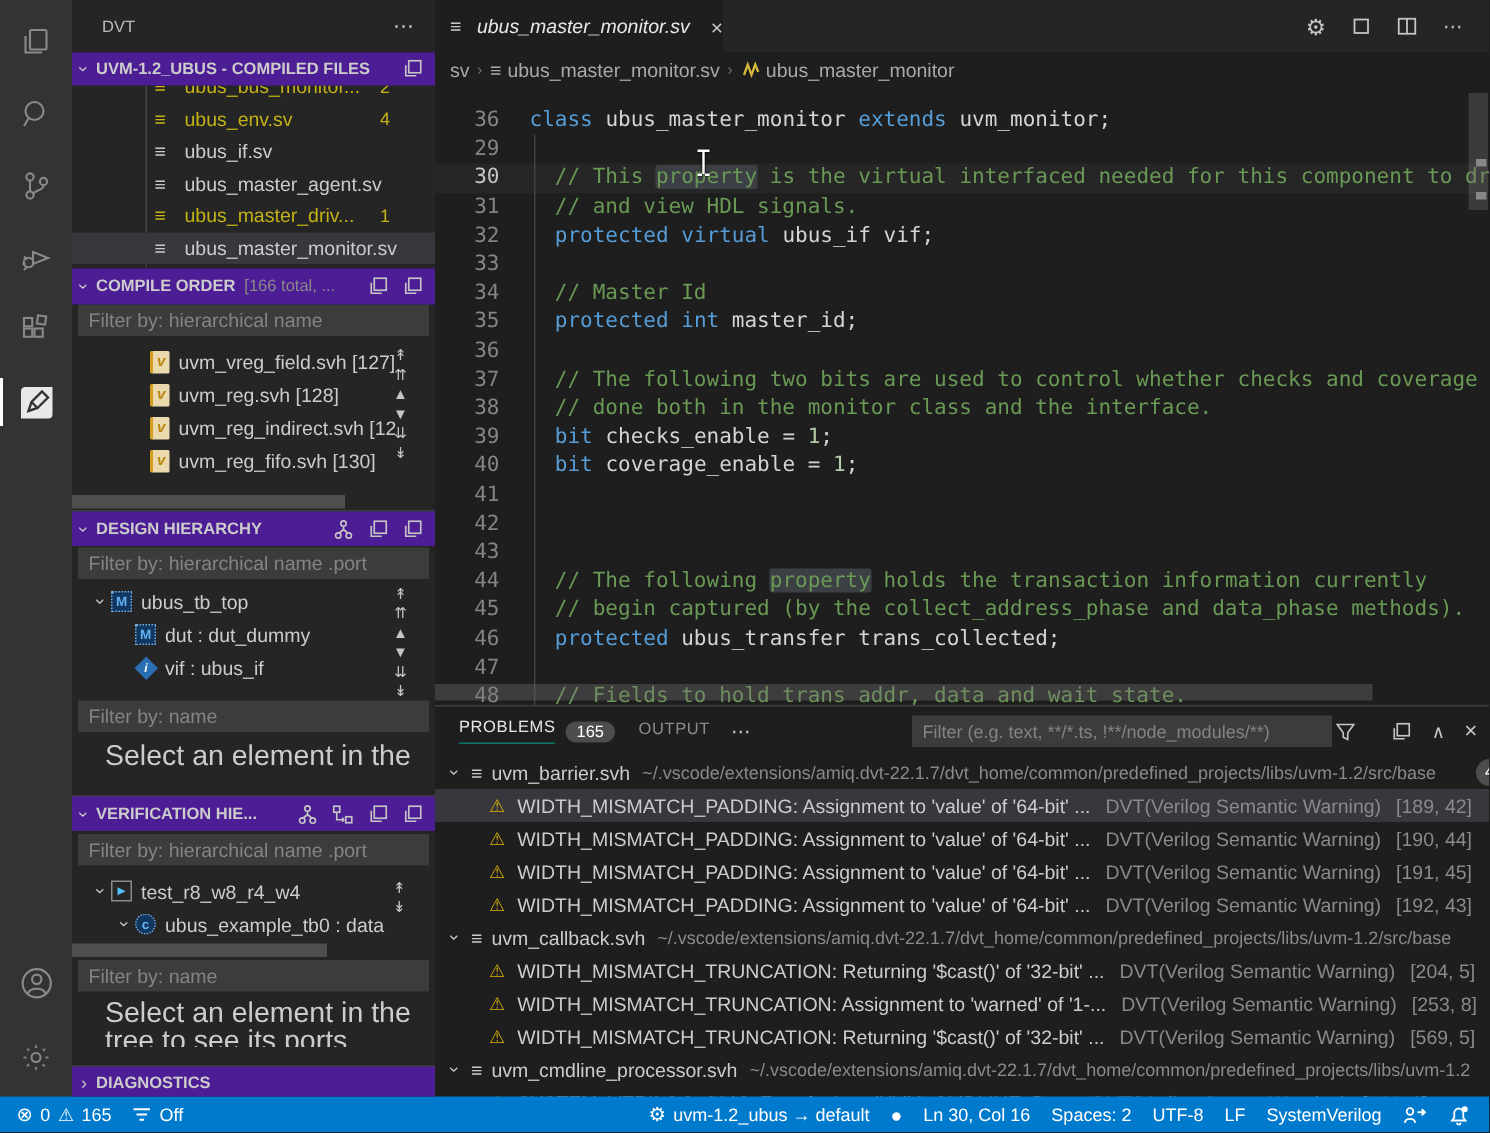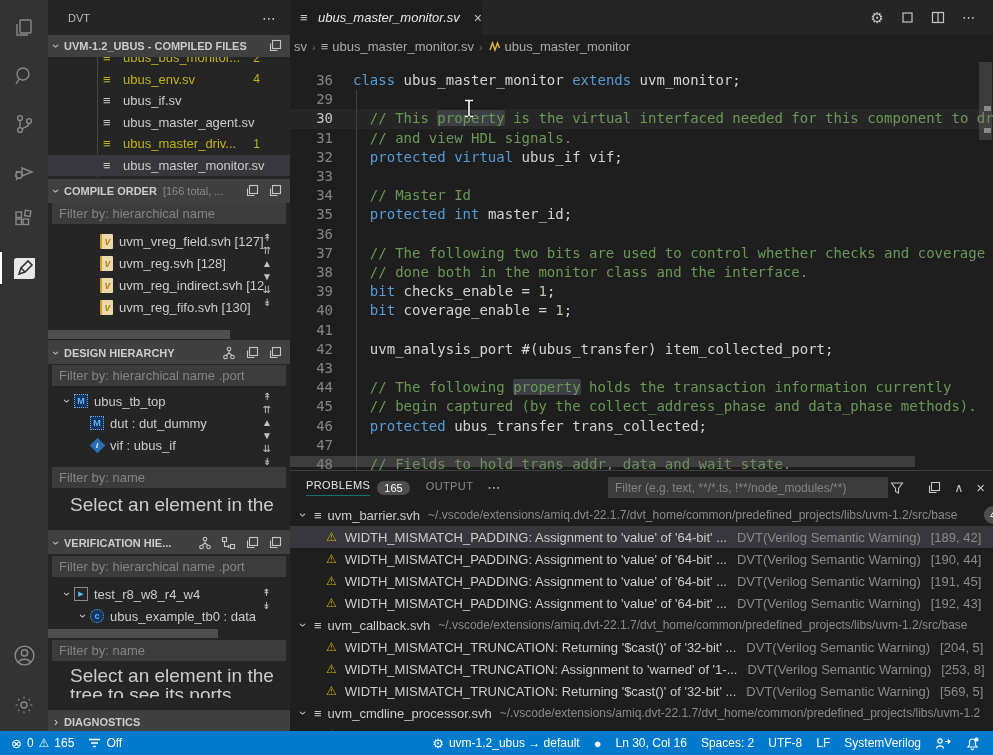--- a/index.html
+++ b/index.html
@@ -11,21 +11,21 @@
   #activitybar{position:absolute;left:0;top:0;width:48px;height:731px;background:#333333;}
   .ab-icon{position:absolute;left:0;width:48px;height:40px;display:flex;align-items:center;justify-content:center;}
   .ab-icon svg{stroke:#898989;fill:none;stroke-width:1.4;}
   .ab-active-bar{position:absolute;left:0;width:2px;background:#ffffff;}
   
   #sidebar{position:absolute;left:48px;top:0;width:242px;height:731px;background:#252526;overflow:hidden;}
   .sb-title{position:absolute;left:0;top:0;width:242px;height:35px;display:flex;align-items:center;}
   .sb-title .t{margin-left:20px;font-size:11px;color:#bbbbbb;}
   .sb-title .more{margin-left:auto;margin-right:14px;color:#cccccc;font-size:14px;cursor:pointer;}
   .sec{position:absolute;left:0;width:242px;height:22px;display:flex;align-items:center;
-       font-weight:bold;font-size:11px;color:#cccccc;background:#404040;z-index:3;}
+       font-weight:bold;font-size:11px;color:#cccccc;background:#4c1d95;z-index:3;}
   .sec .chev{width:16px;text-align:center;font-weight:normal;font-size:12px;color:#cccccc;display:inline-block;}
   .chev.open{transform:rotate(90deg);}
   .sec .meta{font-weight:normal;color:#8a8a8a;margin-left:6px;white-space:nowrap;overflow:hidden;}
   .sec .icons{margin-left:auto;display:flex;gap:9px;margin-right:8px;}
   .sec .icons svg{stroke:#c5c5c5;fill:none;stroke-width:1.1;}
   .filter{position:absolute;left:4px;width:234px;height:21px;background:#3c3c3c;border:0;outline:none;
           color:#cccccc;font-family:"Liberation Sans",sans-serif;font-size:13px;padding:0 7px;box-sizing:border-box;}
   .filter::placeholder{color:#848484;}
   .sb-list{position:absolute;left:0;width:242px;overflow:hidden;}
   .sb-row{position:absolute;left:0;width:242px;height:21.5px;display:flex;align-items:center;white-space:nowrap;cursor:pointer;}
@@ -385,21 +385,21 @@
         </svg>
       <svg width="14" height="13" viewBox="0 0 14 13">
           <rect x="1.5" y="1.5" width="11" height="10"></rect>
           <path d="M7 1.5 v10"></path>
         </svg>
       <span>⋯</span>
     </div>
   </div>
 
   <div id="breadcrumb">
-    <span style="margin-left:4px">sv</span>
+    <span style="margin-left:10px">sv</span>
     <span class="sep">›</span>
     <span class="listicon">≡</span>
     <span>ubus_master_monitor.sv</span>
     <span class="sep">›</span>
     <svg width="13" height="13" viewBox="0 0 13 13" style="margin-right:4px">
         <path d="M2 10 L4.5 3 L7 10 L9.5 3 L11.5 8" fill="none" stroke="#d7ba3d" stroke-width="1.5"></path>
       </svg>
     <span>ubus_master_monitor</span>
   </div>
 
@@ -412,21 +412,21 @@
       <div class="cline" style="top:89.8px"><span class="ln">32</span><span class="code"><span class="d">  </span><span class="k">protected</span><span class="d"> </span><span class="k">virtual</span><span class="d"> ubus_if vif;</span></span></div>
       <div class="cline" style="top:109px"><span class="ln">33</span><span class="code"></span></div>
       <div class="cline" style="top:128.2px"><span class="ln">34</span><span class="code"><span class="c">  // Master Id</span></span></div>
       <div class="cline" style="top:147.4px"><span class="ln">35</span><span class="code"><span class="d">  </span><span class="k">protected</span><span class="d"> </span><span class="k">int</span><span class="d"> master_id;</span></span></div>
       <div class="cline" style="top:166.6px"><span class="ln">36</span><span class="code"></span></div>
       <div class="cline" style="top:185.79999999999998px"><span class="ln">37</span><span class="code"><span class="c">  // The following two bits are used to control whether checks and coverage is</span></span></div>
       <div class="cline" style="top:205px"><span class="ln">38</span><span class="code"><span class="c">  // done both in the monitor class and the interface.</span></span></div>
       <div class="cline" style="top:224.2px"><span class="ln">39</span><span class="code"><span class="d">  </span><span class="k">bit</span><span class="d"> checks_enable = </span><span class="n">1</span><span class="d">;</span></span></div>
       <div class="cline" style="top:243.39999999999998px"><span class="ln">40</span><span class="code"><span class="d">  </span><span class="k">bit</span><span class="d"> coverage_enable = </span><span class="n">1</span><span class="d">;</span></span></div>
       <div class="cline" style="top:262.6px"><span class="ln">41</span><span class="code"></span></div>
-      <div class="cline" style="top:281.8px"><span class="ln">42</span><span class="code"><span class="d">  uvm_analysis_port #(ubus_transfer) item_collected_port;</span></span></div>
+      <div class="cline" style="top:281.8px"><span class="ln">42</span></div>
       <div class="cline" style="top:301px"><span class="ln">43</span><span class="code"></span></div>
       <div class="cline" style="top:320.2px"><span class="ln">44</span><span class="code"><span class="c">  // The following </span><span class="ch">property</span><span class="c"> holds the transaction information currently</span></span></div>
       <div class="cline" style="top:339.4px"><span class="ln">45</span><span class="code"><span class="c">  // begin captured (by the collect_address_phase and data_phase methods).</span></span></div>
       <div class="cline" style="top:358.59999999999997px"><span class="ln">46</span><span class="code"><span class="d">  </span><span class="k">protected</span><span class="d"> ubus_transfer trans_collected;</span></span></div>
       <div class="cline" style="top:377.8px"><span class="ln">47</span><span class="code"></span></div>
       <div class="cline" style="top:397px"><span class="ln">48</span><span class="code"><span class="c">  // Fields to hold trans addr, data and wait state.</span></span></div>
     </div>
   <div id="indent-guide"></div>
   <div id="hscroll"></div>
   <div id="vscroll-track">

